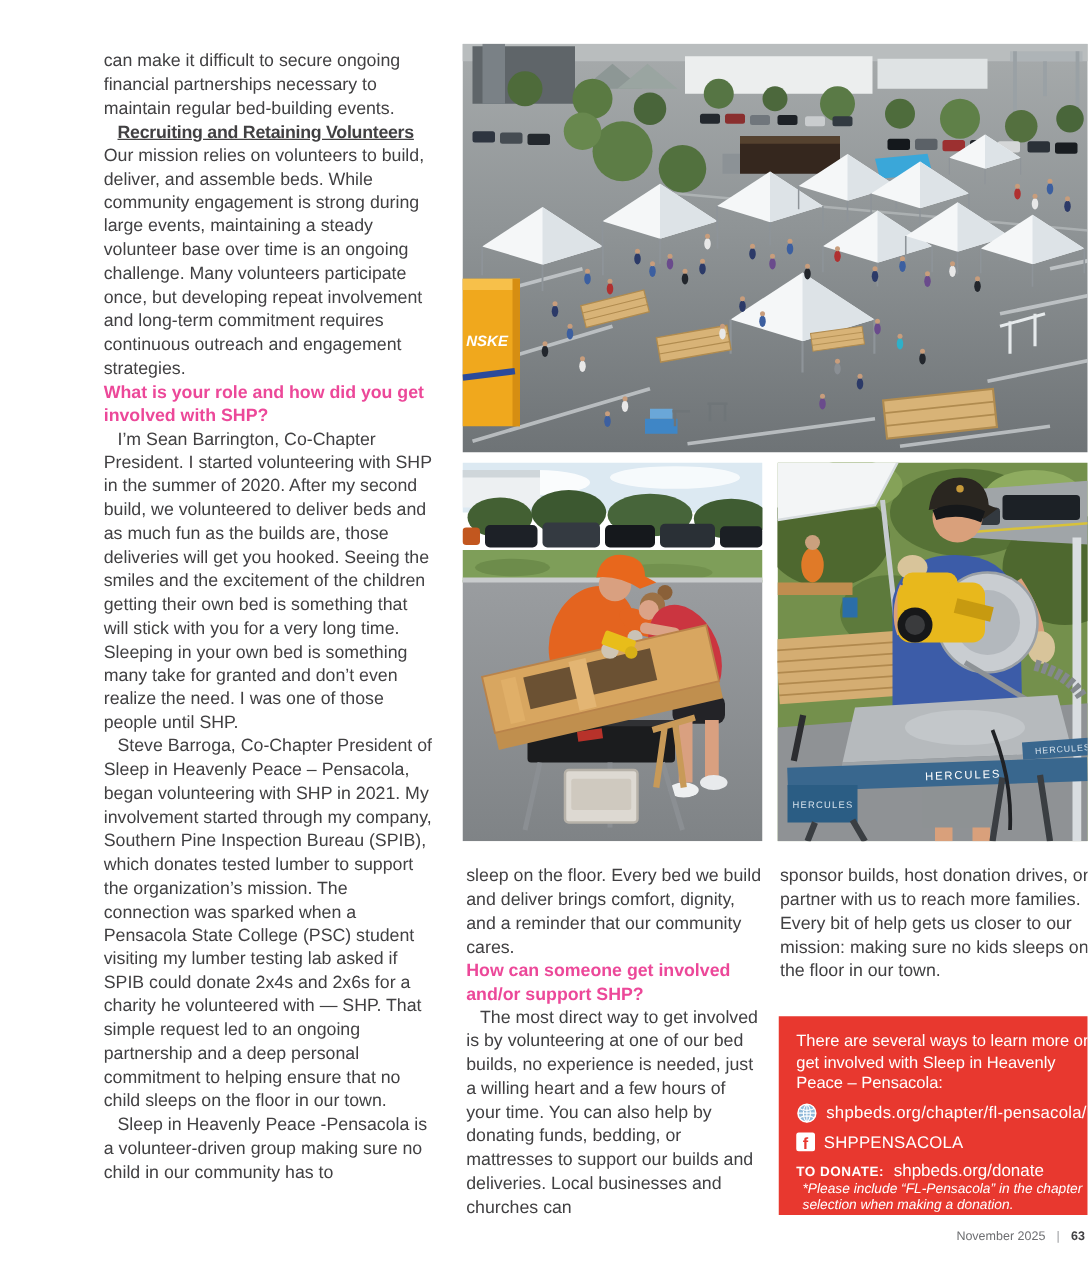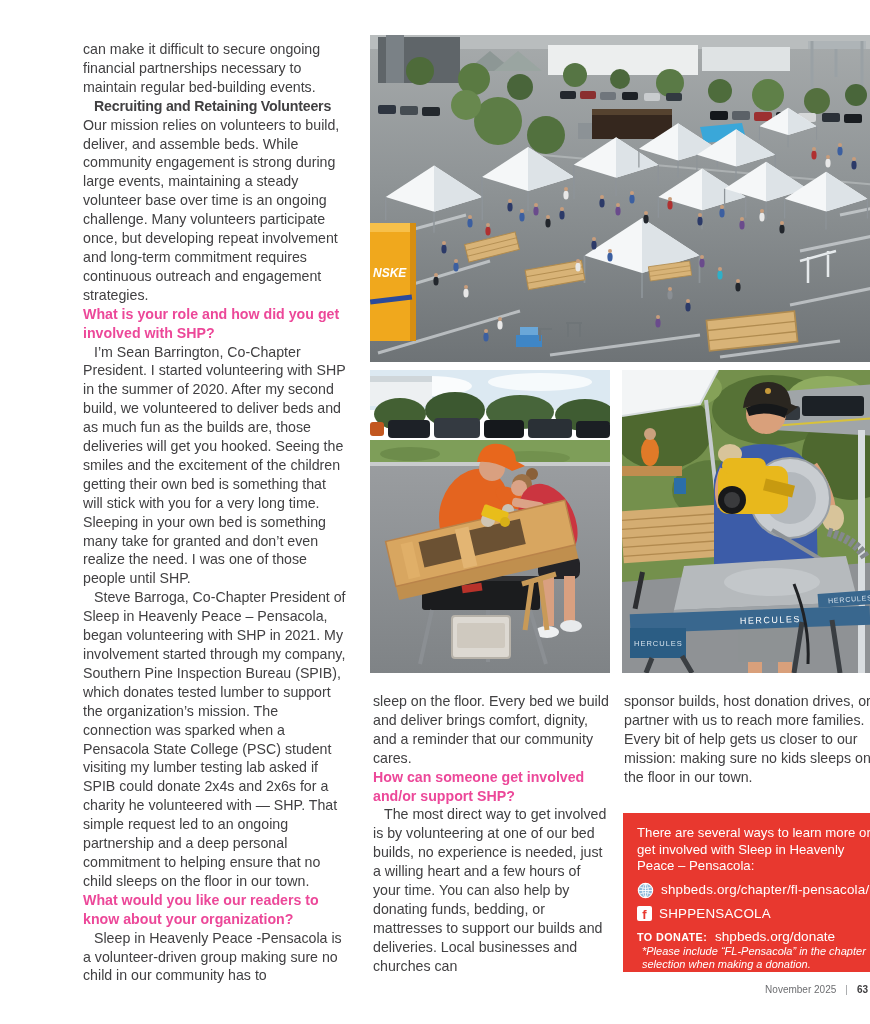--- a/index.html
+++ b/index.html
@@ -3,21 +3,21 @@
 <meta charset="utf-8">
 <style>
   html,body{margin:0;padding:0;background:#ffffff;}
   .page{position:relative;width:870px;height:1024px;background:#ffffff;overflow:hidden;
         font-family:"Liberation Sans",sans-serif;color:#414042;margin-left:32px;}
   .edge{position:absolute;right:0;top:0;width:5px;height:100%;
         background:linear-gradient(to right,rgba(200,200,200,0),#c6c6c6);}
   .textcol{position:absolute;font-size:14.2px;line-height:18.9px;color:#414042;}
   .textcol p{margin:0;}
   .ind{text-indent:11px;}
-  .h-bold{font-weight:bold;text-indent:11px;letter-spacing:-0.2px;white-space:nowrap;}
+  .h-bold{font-weight:bold;text-indent:11px;letter-spacing:-0.2px;white-space:nowrap;text-decoration:underline;}
   .q{color:#ec4899;font-weight:bold;margin-top:5px;}
   .sp{margin-top:11px;}
   .col-left{left:51px;top:40px;width:263px;}
   .col-mid{left:341px;top:692px;width:236px;}
   .col-right{left:592px;top:692px;width:250px;}
   .photo{position:absolute;display:block;}
   .ph-aerial{left:338px;top:35px;}
   .ph-build{left:338px;top:370px;}
   .ph-saw{left:590px;top:370px;}
   .callout{position:absolute;left:591px;top:813px;width:275px;height:159px;background:#e8382f;
@@ -40,21 +40,20 @@
 
 <div class="page">
 
   <div class="textcol col-left">
     <p>can make it difficult to secure ongoing financial partnerships necessary to maintain regular bed-building events.</p>
     <p class="h-bold">Recruiting and Retaining Volunteers</p>
     <p>Our mission relies on volunteers to build, deliver, and assemble beds. While community engagement is strong during large events, maintaining a steady volunteer base over time is an ongoing challenge. Many volunteers participate once, but developing repeat involvement and long-term commitment requires continuous outreach and engagement strategies.</p>
     <p class="q">What is your role and how did you get involved with SHP?</p>
     <p class="ind">I’m Sean Barrington, Co-Chapter President. I started volunteering with SHP in the summer of 2020. After my second build, we volunteered to deliver beds and as much fun as the builds are, those deliveries will get you hooked. Seeing the smiles and the excitement of the children getting their own bed is something that will stick with you for a very long time. Sleeping in your own bed is something many take for granted and don’t even realize the need. I was one of those people until SHP.</p>
     <p class="ind sp">Steve Barroga, Co-Chapter President of Sleep in Heavenly Peace – Pensacola, began volunteering with SHP in 2021. My involvement started through my company, Southern Pine Inspection Bureau (SPIB), which donates tested lumber to support the organization’s mission. The connection was sparked when a Pensacola State College (PSC) student visiting my lumber testing lab asked if SPIB could donate 2x4s and 2x6s for a charity he volunteered with — SHP. That simple request led to an ongoing partnership and a deep personal commitment to helping ensure that no child sleeps on the floor in our town.</p>
-    <p class="q">What would you like our readers to know about your organization?</p>
     <p class="ind">Sleep in Heavenly Peace -Pensacola is a volunteer-driven group making sure no child in our community has to</p>
   </div>
 
   <svg class="photo ph-aerial" width="508" height="327" viewBox="0 0 508 327">
     <defs>
       <linearGradient id="lotg" x1="0" y1="0" x2="0" y2="1">
         <stop offset="0" stop-color="#a7abac"></stop>
           <stop offset="0.45" stop-color="#8f9496"></stop>
           <stop offset="1" stop-color="#6e7376"></stop>
       </linearGradient>

